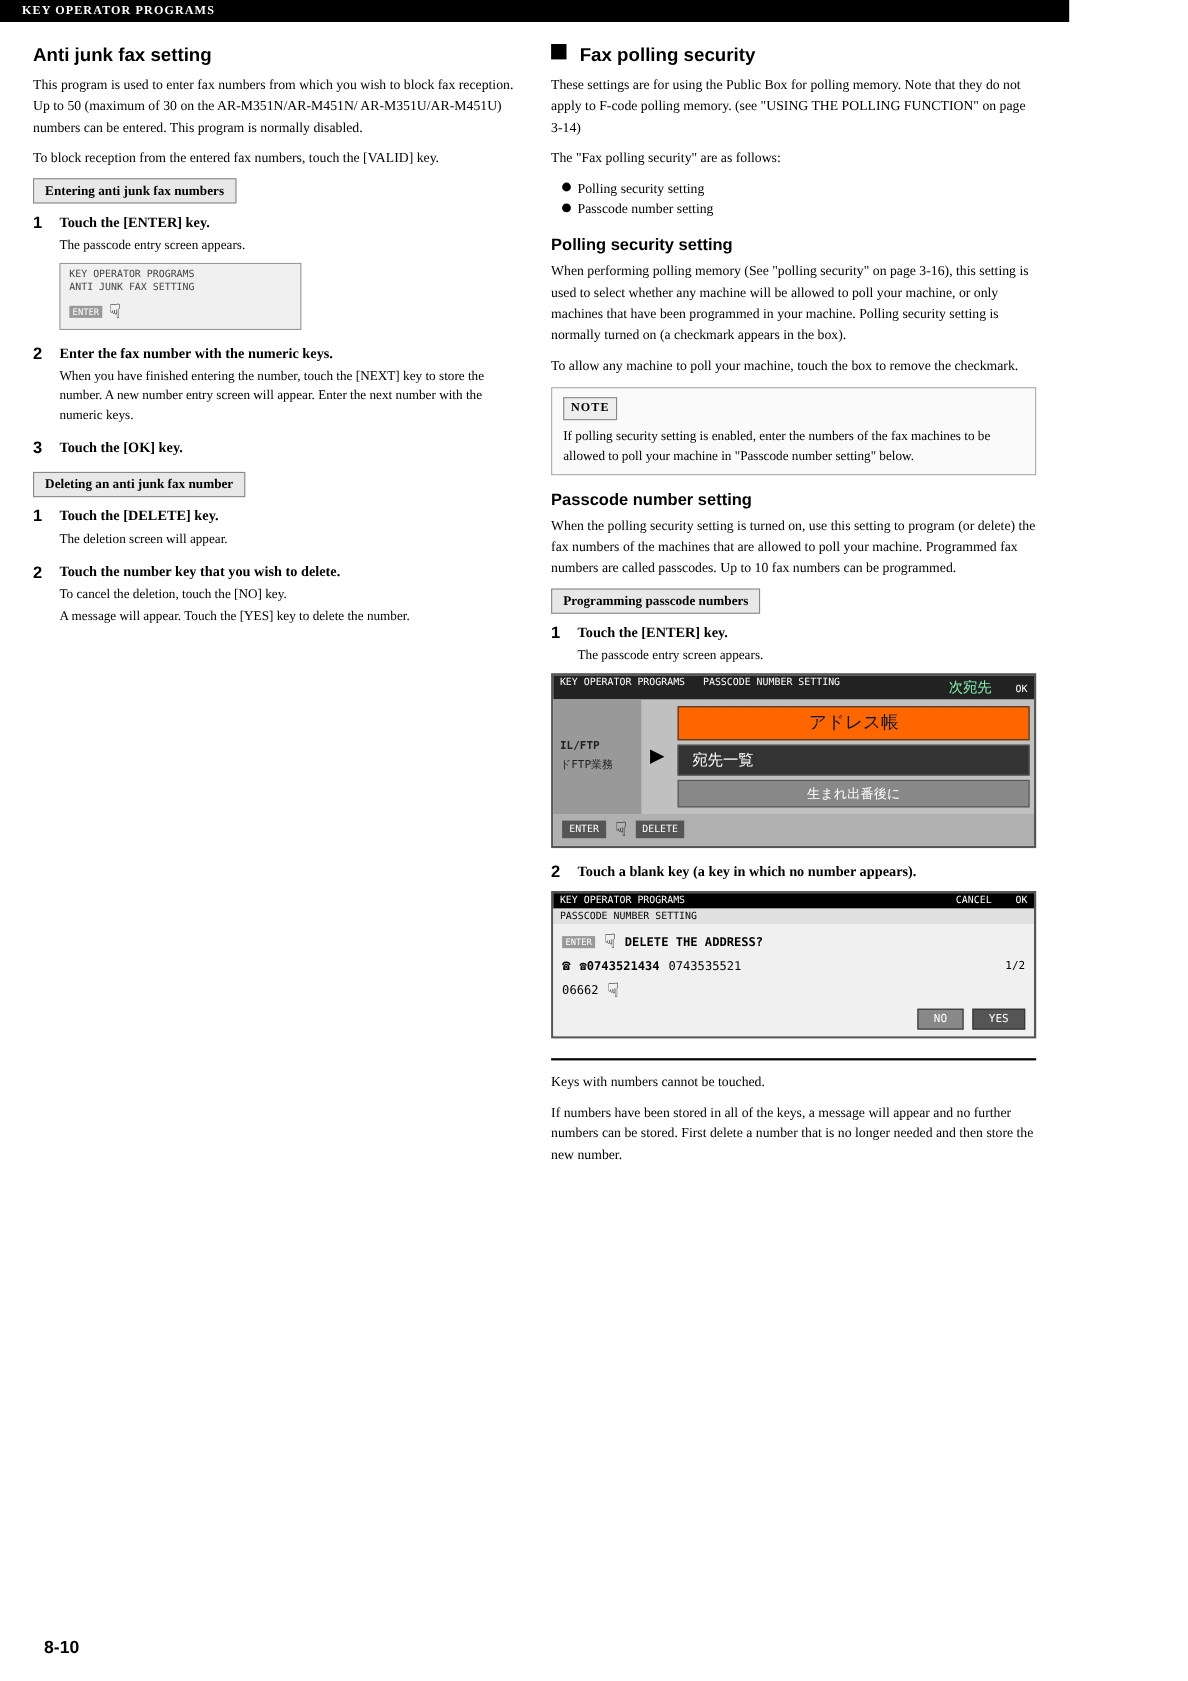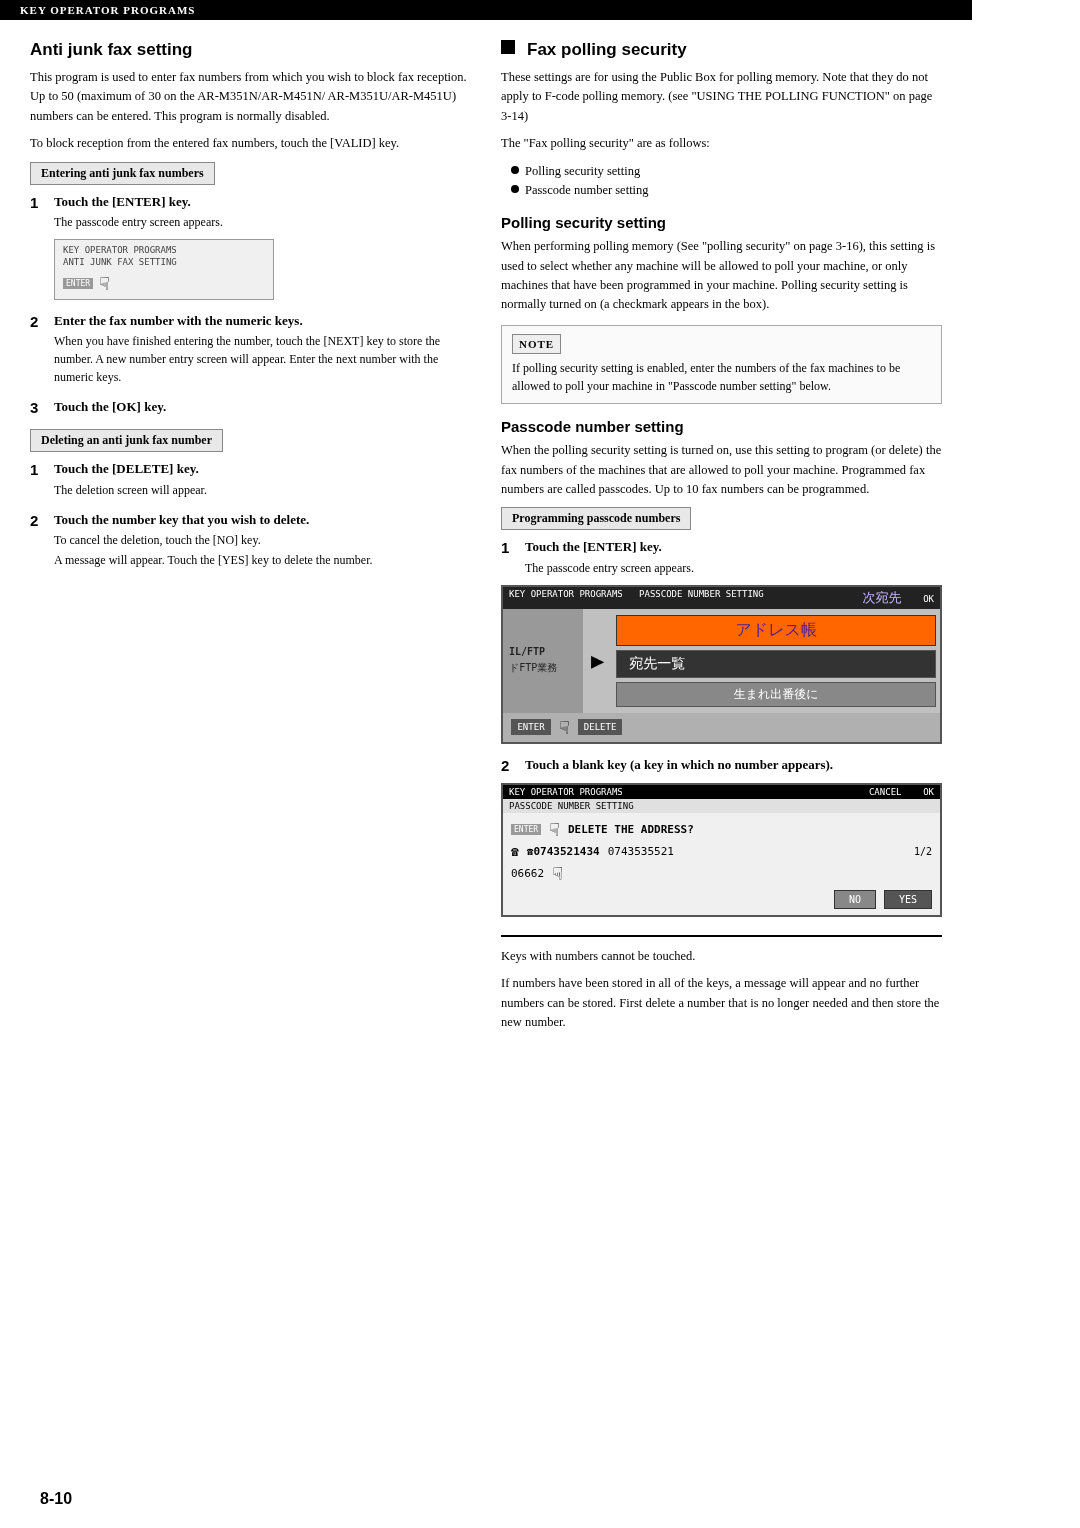--- a/index.html
+++ b/index.html
@@ -152,21 +152,21 @@
     }
     .screen-box-large {
       border: 2px solid #555;
       background: #fff;
       margin: 8px 0 10px 0;
       font-family: monospace;
       font-size: 10px;
     }
     .screen-jp-btn {
       background: #ff6600;
-      color: #4c1d95;
+      color: #0f172a;
       font-size: 16px;
       padding: 4px 12px;
       font-family: serif;
       border: 1px solid #333;
       text-align: center;
       width: 100%;
     }
     .screen-jp-btn2 {
       background: #333;
       color: #fff;
@@ -259,21 +259,21 @@
     }
     .screen-top-row {
       display: flex;
       justify-content: space-between;
       background: #222;
       color: #fff;
       font-size: 9px;
       padding: 2px 6px;
     }
     .screen-jp-text {
-      color: #c4b5fd;
+      color: #86efac;
       font-size: 13px;
       font-family: serif;
     }
     .small-screen-box {
       border: 1px solid #999;
       background: #f0f0f0;
       padding: 5px 8px;
       margin: 8px 0 10px 24px;
       font-family: monospace;
       font-size: 10px;
@@ -406,20 +406,21 @@
           <li>
             <span class="bullet-dot"></span>
             <span>Passcode number setting</span>
           </li>
         </ul>
       </div>
 
       <div class="section-gap">
         <h3 class="sub-section-title">Polling security setting</h3>
         <p class="body-text">When performing polling memory (See "polling security" on page 3-16), this setting is used to select whether any machine will be allowed to poll your machine, or only machines that have been programmed in your machine. Polling security setting is normally turned on (a checkmark appears in the box).</p>
+        <p class="body-text">To allow any machine to poll your machine, touch the box to remove the checkmark.</p>
 
         <div class="note-box">
           <div class="note-label">NOTE</div>
           <p>If polling security setting is enabled, enter the numbers of the fax machines to be allowed to poll your machine in "Passcode number setting" below.</p>
         </div>
       </div>
 
       <div class="section-gap">
         <h3 class="sub-section-title">Passcode number setting</h3>
         <p class="body-text">When the polling security setting is turned on, use this setting to program (or delete) the fax numbers of the machines that are allowed to poll your machine. Programmed fax numbers are called passcodes. Up to 10 fax numbers can be programmed.</p>

